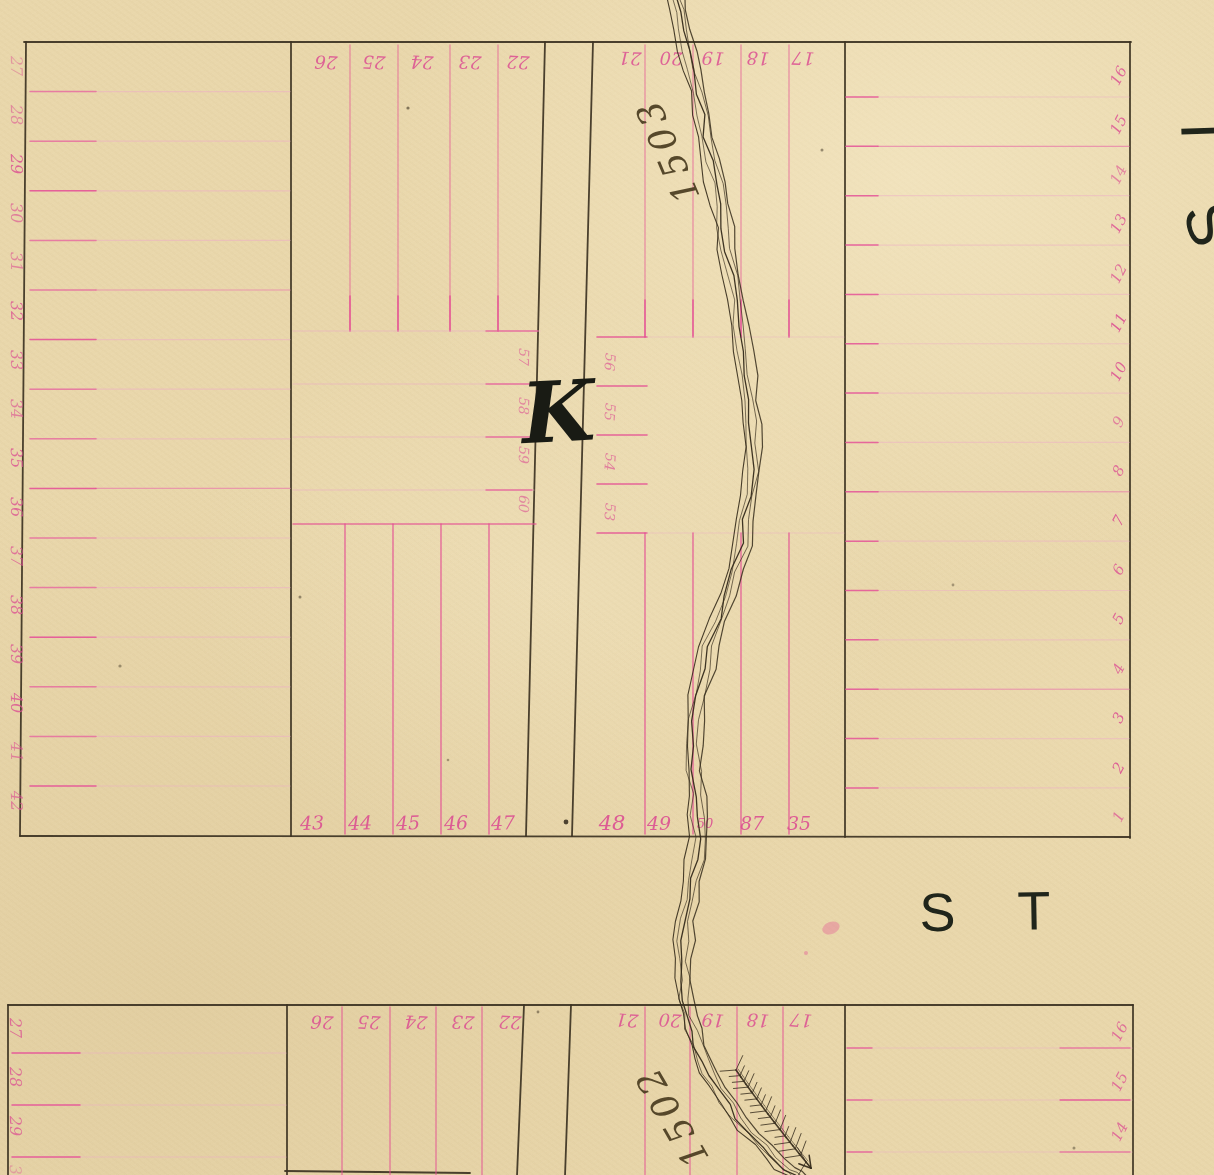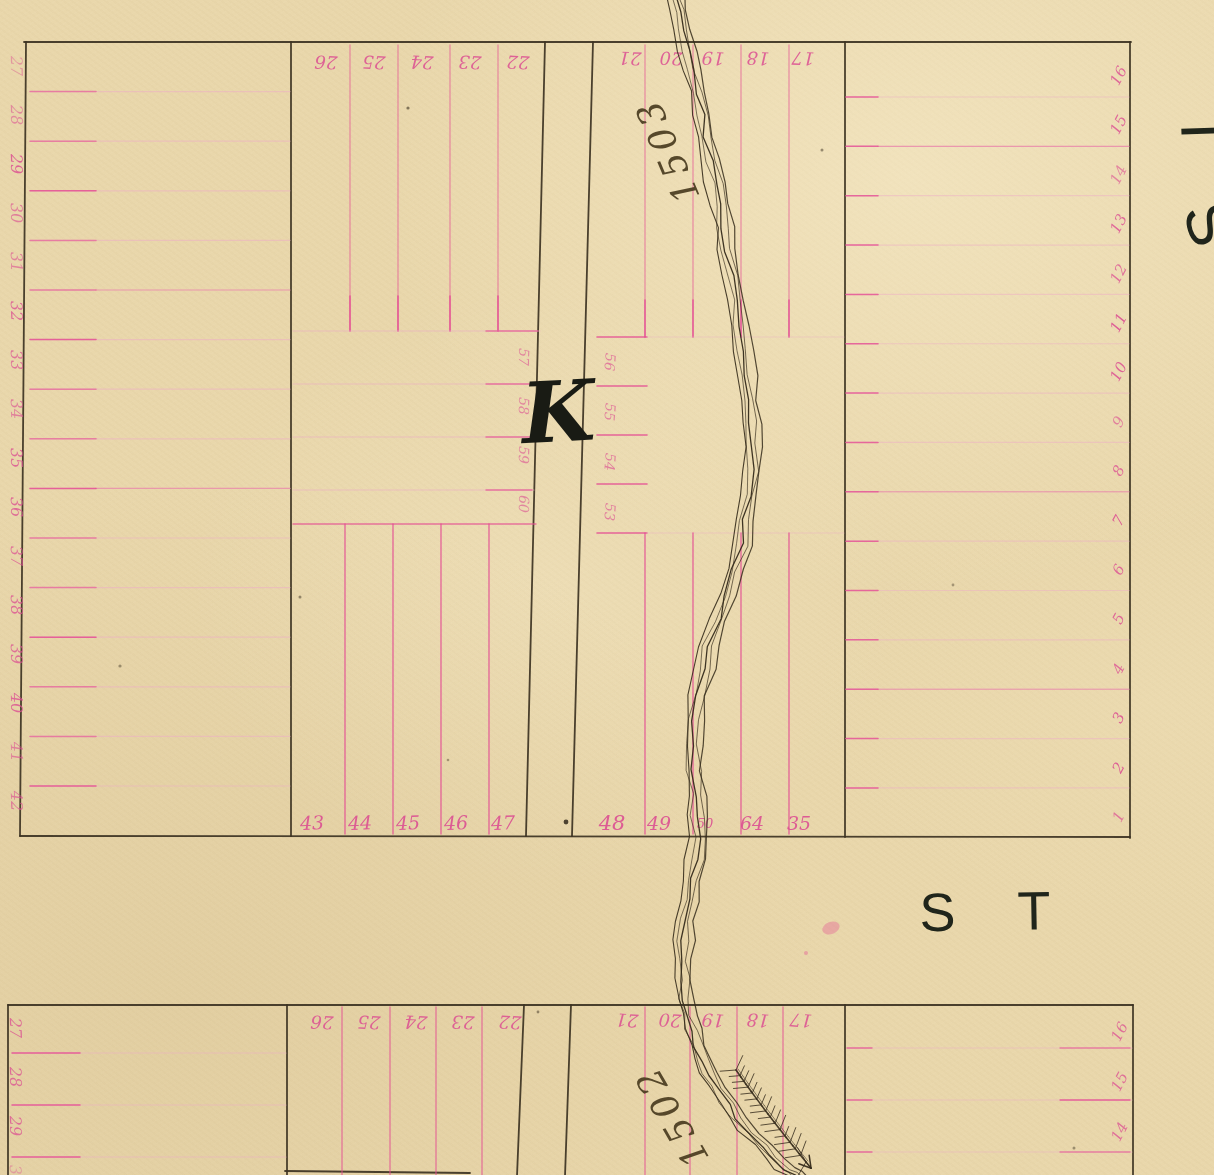--- a/index.html
+++ b/index.html
@@ -262,21 +262,21 @@
       <span class="pnum" style="font-size: 14px; left: 610px; top: 462px; opacity: 0.65; transform: translate(-50%, -50%) rotate(94deg);">54</span>
       <span class="pnum" style="font-size: 14px; left: 610px; top: 512px; opacity: 0.65; transform: translate(-50%, -50%) rotate(94deg);">53</span>
       <span class="pnum" style="font-size: 19px; left: 312px; top: 823px; opacity: 0.9; transform: translate(-50%, -50%) rotate(-2deg);">43</span>
       <span class="pnum" style="font-size: 19px; left: 360px; top: 823px; opacity: 0.9; transform: translate(-50%, -50%) rotate(-2deg);">44</span>
       <span class="pnum" style="font-size: 19px; left: 408px; top: 823px; opacity: 0.9; transform: translate(-50%, -50%) rotate(-2deg);">45</span>
       <span class="pnum" style="font-size: 19px; left: 456px; top: 823px; opacity: 0.9; transform: translate(-50%, -50%) rotate(-2deg);">46</span>
       <span class="pnum" style="font-size: 19px; left: 503px; top: 823px; opacity: 0.9; transform: translate(-50%, -50%) rotate(-2deg);">47</span>
       <span class="pnum" style="font-size: 21px; left: 612px; top: 823px; opacity: 0.9; transform: translate(-50%, -50%) rotate(0deg);">48</span>
       <span class="pnum" style="font-size: 19px; left: 659px; top: 823px; opacity: 0.9; transform: translate(-50%, -50%) rotate(0deg);">49</span>
       <span class="pnum" style="font-size: 13px; left: 705px; top: 823px; opacity: 0.9; transform: translate(-50%, -50%) rotate(0deg);">50</span>
-      <span class="pnum" style="font-size: 19px; left: 752px; top: 823px; opacity: 0.9; transform: translate(-50%, -50%) rotate(0deg);">64</span>
+      <span class="pnum" style="font-size: 19px; left: 752px; top: 823px; opacity: 0.9; transform: translate(-50%, -50%) rotate(0deg);">87</span>
       <span class="pnum" style="font-size: 19px; left: 799px; top: 823px; opacity: 0.9; transform: translate(-50%, -50%) rotate(0deg);">35</span>
       <span class="pnum" style="font-size: 16px; left: 15px; top: 1028px; opacity: 0.75; transform: translate(-50%, -50%) rotate(88deg);">27</span>
       <span class="pnum" style="font-size: 16px; left: 15px; top: 1077px; opacity: 0.75; transform: translate(-50%, -50%) rotate(88deg);">28</span>
       <span class="pnum" style="font-size: 16px; left: 15px; top: 1126px; opacity: 0.75; transform: translate(-50%, -50%) rotate(88deg);">29</span>
       <span class="pnum" style="font-size: 16px; left: 15px; top: 1175px; opacity: 0.4; transform: translate(-50%, -50%) rotate(88deg);">30</span>
       <span class="pnum" style="font-size: 18px; left: 322px; top: 1022px; opacity: 0.85; transform: translate(-50%, -50%) rotate(183deg);">26</span>
       <span class="pnum" style="font-size: 18px; left: 369px; top: 1022px; opacity: 0.85; transform: translate(-50%, -50%) rotate(183deg);">25</span>
       <span class="pnum" style="font-size: 18px; left: 416px; top: 1022px; opacity: 0.85; transform: translate(-50%, -50%) rotate(183deg);">24</span>
       <span class="pnum" style="font-size: 18px; left: 463px; top: 1022px; opacity: 0.85; transform: translate(-50%, -50%) rotate(183deg);">23</span>
       <span class="pnum" style="font-size: 18px; left: 510px; top: 1022px; opacity: 0.85; transform: translate(-50%, -50%) rotate(183deg);">22</span>

